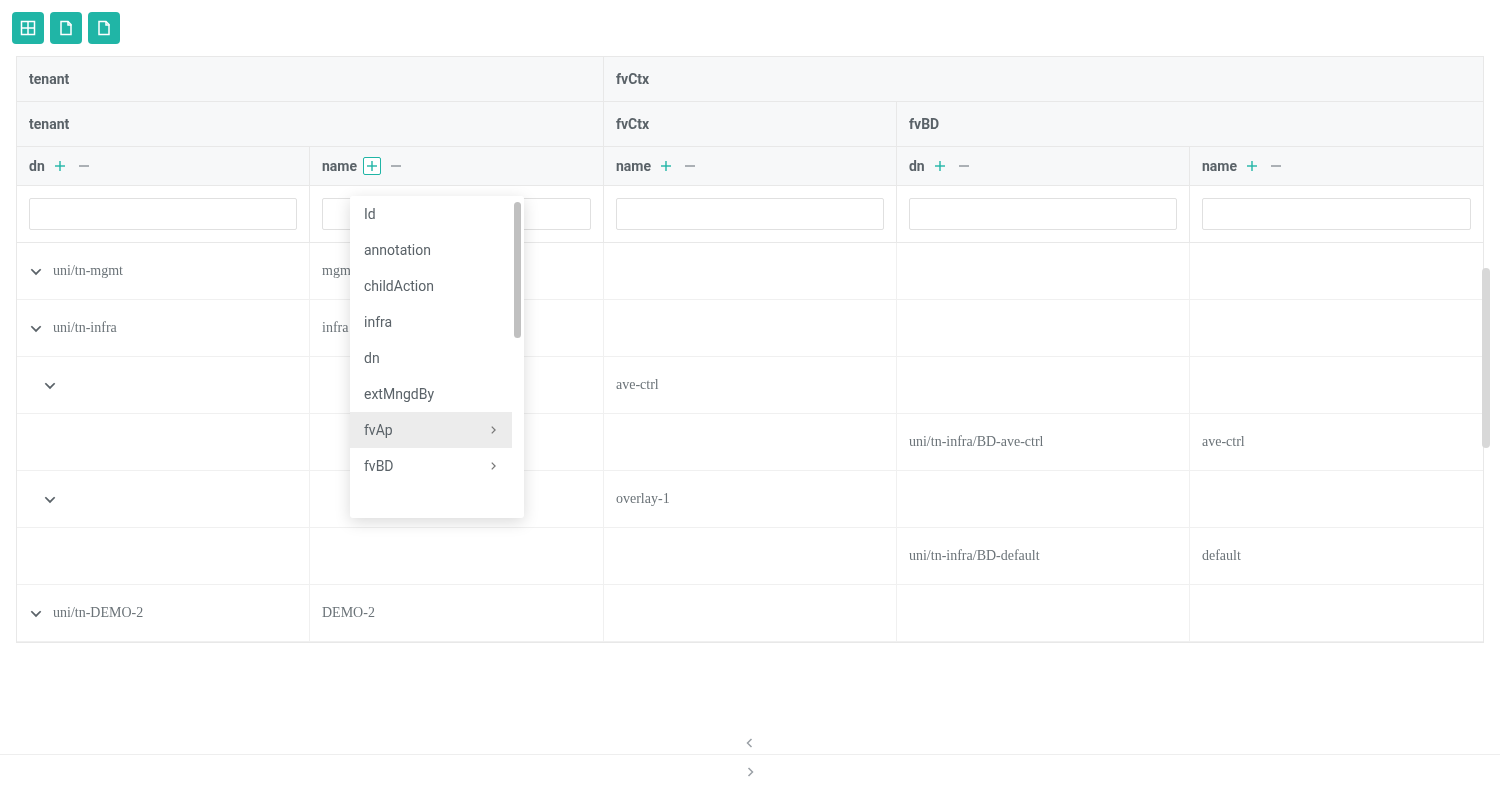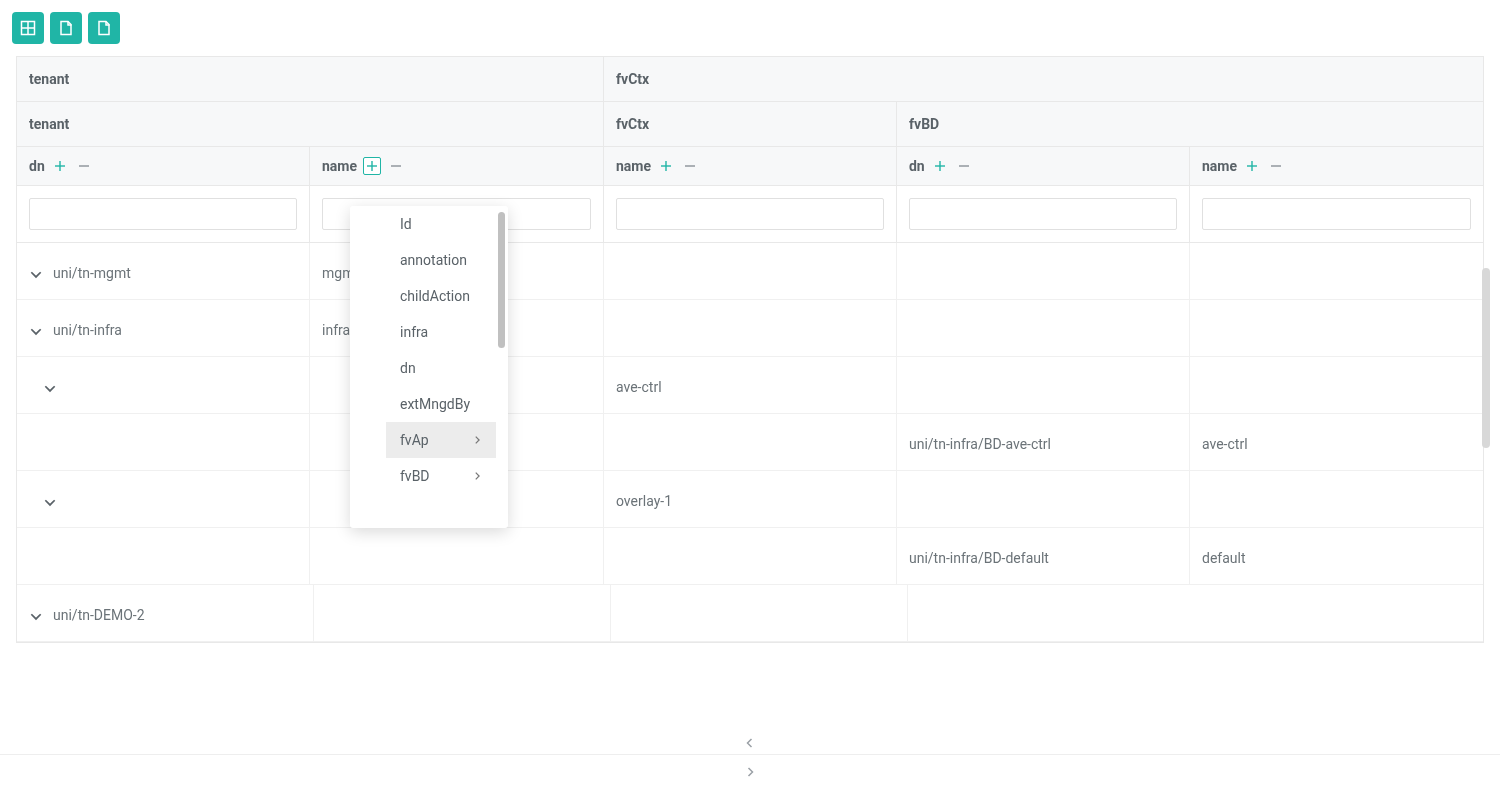--- a/index.html
+++ b/index.html
@@ -100,22 +100,23 @@
 }
 .data-row {
   display: flex;
   border-bottom: 1px solid #f0f0f0;
   min-height: 57px;
 }
 .data-cell {
   padding: 18px 12px;
   border-right: 1px solid #f0f0f0;
   display: flex;
-  align-items: flex-end;
+  align-items: center;
   color: #6b7378;
+  font-family: Liberation Serif, serif;
 }
 .data-cell:last-child { border-right: none; }
 .chevron {
   margin-right: 10px;
   cursor: pointer;
   color: #5a6268;
   display: inline-flex;
 }
 .chevron.indent { margin-left: 14px; }
 
@@ -124,31 +125,30 @@
 .w3 { width: 297px; }
 .w4 { width: 297px; }
 .w5 { width: 297px; }
 .wg1 { width: 595px; }
 .wg2 { width: 891px; }
 .wg2b { width: 297px; }
 .wg2c { width: 594px; }
 
 .dropdown {
   position: absolute;
-  top: 206px;
+  top: 196px;
   left: 350px;
-  width: 158px;
+  width: 174px;
   height: 322px;
   background: #fff;
   box-shadow: 0 4px 16px rgba(0,0,0,0.15);
   border-radius: 3px;
   overflow: hidden;
   z-index: 100;
   padding-right: 12px;
-  padding-left: 36px;
 }
 .dropdown-inner {
   height: 100%;
   overflow-y: auto;
 }
 .dropdown-item {
   padding: 10px 14px;
   cursor: pointer;
   color: #5a6268;
   display: flex;
@@ -460,20 +460,23 @@
       </div>
       <div class="data-row">
         <div class="data-cell w1">
           <span class="chevron">
             <svg width="14" height="14" viewBox="0 0 12 12" fill="none" stroke="currentColor" stroke-width="1.5">
               <path d="M2 4.5L6 8.5l4-4"></path>
             </svg>
           </span>
           <span>uni/tn-DEMO-2</span>
         </div>
+        <div class="data-cell w2">
+          <span>DEMO-2</span>
+        </div>
         <div class="data-cell w3">
           <span></span>
         </div>
         <div class="data-cell w4">
           <span></span>
         </div>
         <div class="data-cell w5">
           <span></span>
         </div>
       </div>

